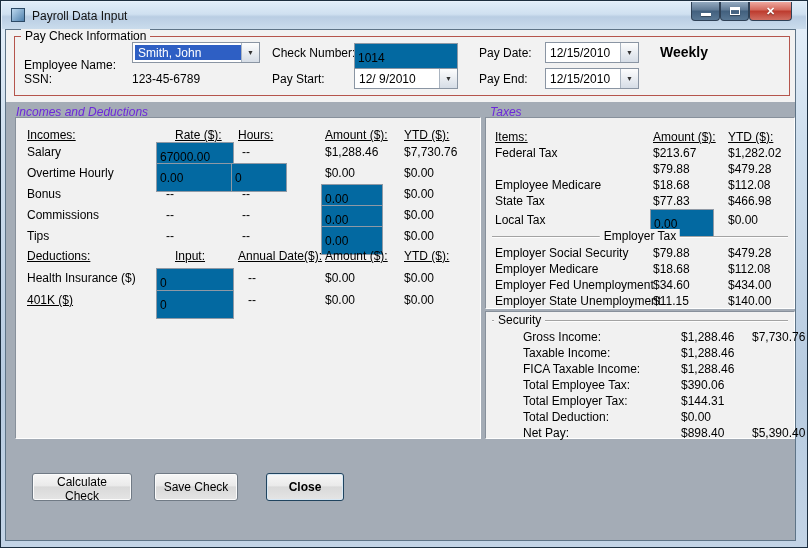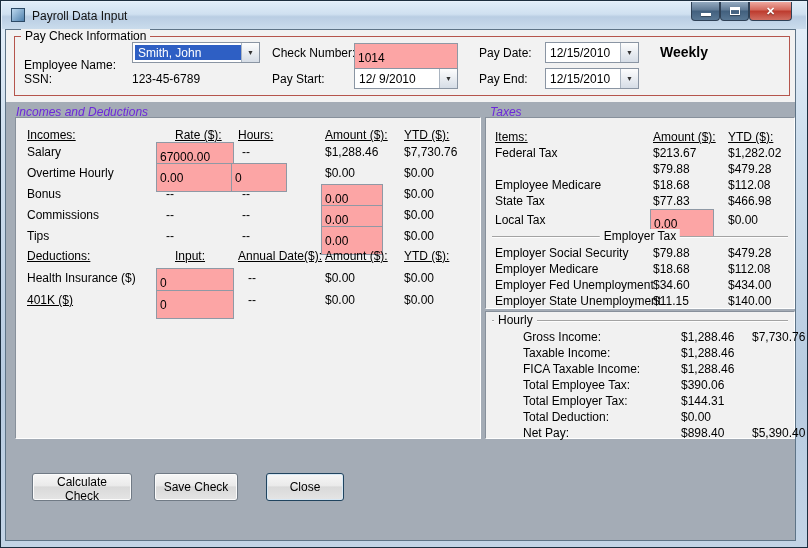--- a/index.html
+++ b/index.html
@@ -25,21 +25,21 @@
   .client{position:absolute;left:4px;top:28px;width:791px;height:512px;box-sizing:border-box;
     border:1px solid #5e7487;background:#f2f2f2;}
   .topstrip{position:absolute;left:0;top:0;width:100%;height:72px;background:#f2f2f2;}
   .slate{position:absolute;left:0;top:72px;right:0;bottom:0;background:#a4acb6;}
   .red-group{position:absolute;left:8px;top:6px;width:774px;height:58px;border:1px solid #b5554c;}
   .red-group-label{position:absolute;left:6px;top:-8px;background:#f2f2f2;padding:0 4px;}
   .lbl{position:absolute;white-space:nowrap;}
   .ul{text-decoration:underline;}
   .bold-freq{position:absolute;font-size:14px;font-weight:bold;white-space:nowrap;}
   
-  .tb{position:absolute;height:29px;box-sizing:border-box;border:1px solid #8f99a5;background:#fca5a5;
+  .tb{position:absolute;height:29px;box-sizing:border-box;border:1px solid #8f99a5;background:#0369a1;
     font:12px "Liberation Sans",sans-serif;padding:8px 3px;color:#000;}
   .combo{position:absolute;height:21px;box-sizing:border-box;border:1px solid #8a95a3;background:#fff;
     display:flex;align-items:stretch;}
   .combo-val{flex:1;display:flex;align-items:center;padding:0 4px;white-space:nowrap;overflow:hidden;}
   .combo-val.sel{background:#2e5fc4;color:#fff;margin:2px 0 2px 2px;padding:0 3px;}
   .combo-arrow{width:17px;display:flex;align-items:center;justify-content:center;
     background:linear-gradient(180deg,#fdfdfd,#d6dde6);border-left:1px solid #aab4c0;
     font-size:7px;color:#333;}
   
   .panel{position:absolute;background:#f1f1f1;box-sizing:border-box;
@@ -56,21 +56,21 @@
   .srow{position:absolute;left:0;width:100%;height:16px;margin-left:28px;}
   .srow span{position:absolute;top:0;white-space:nowrap;}
   .s-name{left:9px;} .s-amt{left:167px;} .s-ytd{left:238px;}
   .gline{position:absolute;height:0;border-top:1px solid #a3a3a3;box-shadow:0 1px 0 #fdfdfd;}
   .glabel{position:absolute;background:#f1f1f1;padding:0 4px;white-space:nowrap;}
   .glabel.center{left:50%;transform:translateX(-50%);}
   
   .btn{position:absolute;height:28px;font:12px "Liberation Sans",sans-serif;color:#000;
     background:linear-gradient(180deg,#f7f7f7,#eaeaea 45%,#d9d9d9 50%,#e5e5e5);
     border:1px solid #707a85;border-radius:3px;box-shadow:inset 0 0 0 1px #fbfbfb;cursor:default;}
-  .btn.default{border-color:#20445f;box-shadow:inset 0 0 0 1px #d8e8f4;}
+  .btn.default{border-color:#20445f;box-shadow:inset 0 0 0 1px #d8e8f4;font-weight:bold;}
 </style>
 </head>
 <body>
 
 <div class="window">
 
   <div class="titlebar">
     <div class="app-icon"></div>
     <span class="title-text">Payroll Data Input</span>
     <div class="winbtns">
@@ -237,21 +237,21 @@
       </div>
       <div class="trow" style="top:176px">
         <span class="t-name">Employer State Unemployment</span>
         <span class="t-amt">$11.15</span>
         <span class="t-ytd">$140.00</span>
       </div>
     </div>
 
     <div class="panel" style="left:479px;top:281px;width:310px;height:128px">
       <div class="gline" style="left:6px;top:8px;width:296px"></div>
-      <span class="glabel" style="left:8px;top:1px">Hourly</span>
+      <span class="glabel" style="left:8px;top:1px">Security</span>
       <div class="srow" style="top:18px">
         <span class="s-name">Gross Income:</span>
         <span class="s-amt">$1,288.46</span>
         <span class="s-ytd">$7,730.76</span>
       </div>
       <div class="srow" style="top:34px">
         <span class="s-name">Taxable Income:</span>
         <span class="s-amt">$1,288.46</span>
         <span class="s-ytd"></span>
       </div>

